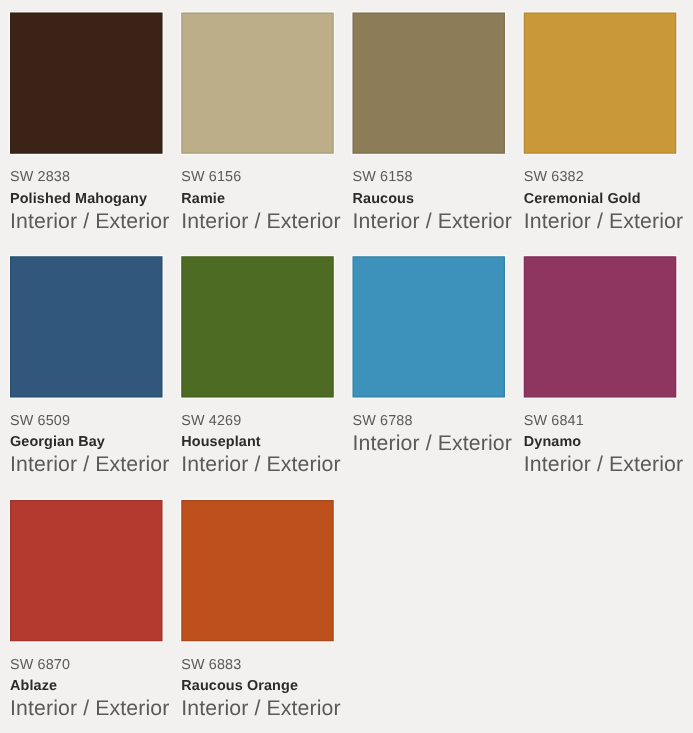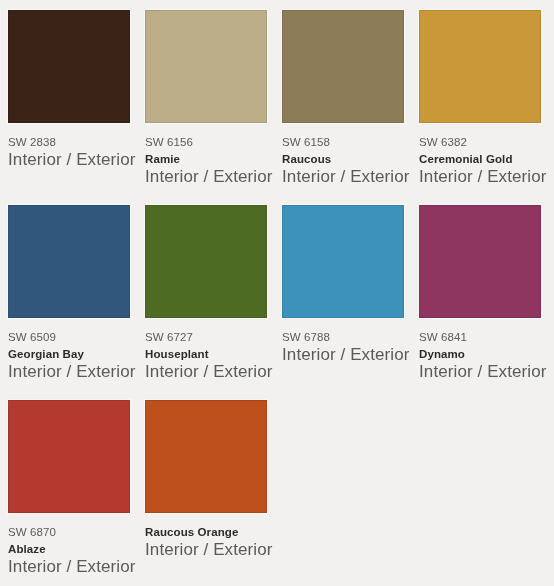--- a/index.html
+++ b/index.html
@@ -69,20 +69,21 @@
 </style>
 </head>
 <body style="background: rgb(242, 241, 239);">
 
 <div id="palette-grid">
 
   <div class="swatch-card">
     <div class="swatch-chip" style="background-color: rgb(59, 35, 23);"></div>
     <div class="swatch-meta">
       <div class="swatch-code">SW 2838</div>
+      <div class="swatch-name">Polished Mahogany</div>
       <div class="swatch-usage">Interior / Exterior</div>
     </div>
   </div>
 
   <div class="swatch-card">
     <div class="swatch-chip" style="background-color: rgb(188, 174, 136);"></div>
     <div class="swatch-meta">
       <div class="swatch-code">SW 6156</div>
       <div class="swatch-name">Ramie</div>
       <div class="swatch-usage">Interior / Exterior</div>
@@ -112,21 +113,21 @@
     <div class="swatch-meta">
       <div class="swatch-code">SW 6509</div>
       <div class="swatch-name">Georgian Bay</div>
       <div class="swatch-usage">Interior / Exterior</div>
     </div>
   </div>
 
   <div class="swatch-card">
     <div class="swatch-chip" style="background-color: rgb(77, 107, 35);"></div>
     <div class="swatch-meta">
-      <div class="swatch-code">SW 6727</div>
+      <div class="swatch-code">SW 4269</div>
       <div class="swatch-name">Houseplant</div>
       <div class="swatch-usage">Interior / Exterior</div>
     </div>
   </div>
 
   <div class="swatch-card">
     <div class="swatch-chip" style="background-color: rgb(60, 146, 186);"></div>
     <div class="swatch-meta">
       <div class="swatch-code">SW 6788</div>
       <div class="swatch-usage">Interior / Exterior</div>
@@ -147,20 +148,21 @@
     <div class="swatch-meta">
       <div class="swatch-code">SW 6870</div>
       <div class="swatch-name">Ablaze</div>
       <div class="swatch-usage">Interior / Exterior</div>
     </div>
   </div>
 
   <div class="swatch-card">
     <div class="swatch-chip" style="background-color: rgb(189, 80, 29);"></div>
     <div class="swatch-meta">
+      <div class="swatch-code">SW 6883</div>
       <div class="swatch-name">Raucous Orange</div>
       <div class="swatch-usage">Interior / Exterior</div>
     </div>
   </div>
 
   <div class="swatch-card empty"></div>
   <div class="swatch-card empty"></div>
 
 </div>
 

